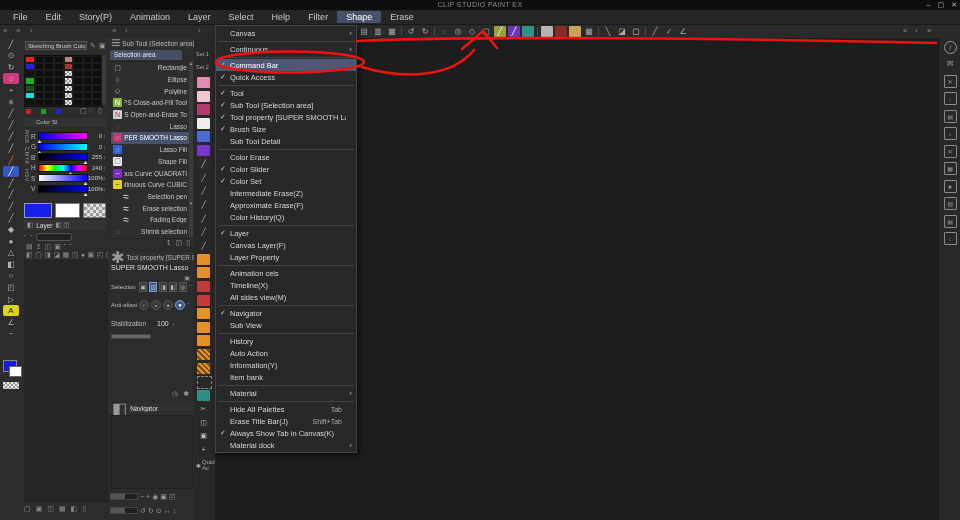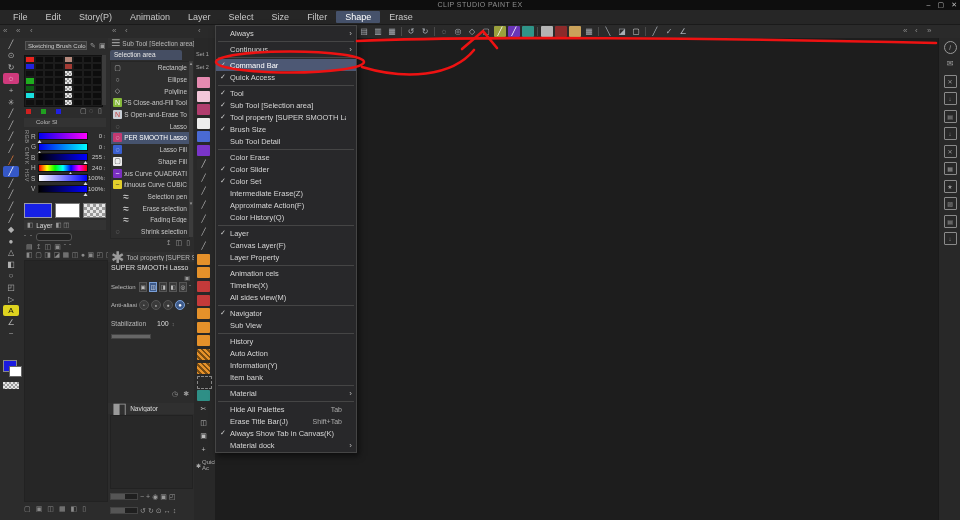--- a/index.html
+++ b/index.html
@@ -146,21 +146,21 @@
       </div>
   </div>
 
   <div id="menubar">
       <span class="menu-item">File</span>
       <span class="menu-item">Edit</span>
       <span class="menu-item">Story(P)</span>
       <span class="menu-item">Animation</span>
       <span class="menu-item">Layer</span>
       <span class="menu-item">Select</span>
-      <span class="menu-item">Size</span>
+      <span class="menu-item">Help</span>
       <span class="menu-item">Filter</span>
       <span class="menu-item active">Shape</span>
       <span class="menu-item">Erase</span>
     </div>
 
   <div id="cmdrow">
     <div id="cmdicons">
         <div class="cmd-ic" style="color: rgb(168, 173, 180);">▤</div>
         <div class="cmd-ic" style="color: rgb(168, 173, 180);">▥</div>
         <div class="cmd-ic" style="color: rgb(168, 173, 180);">▦</div>
@@ -603,21 +603,21 @@
       <div class="dock-box">▦</div>
       <div class="dock-box">★</div>
       <div class="dock-box">▨</div>
       <div class="dock-box">▤</div>
       <div class="dock-box">↓</div>
     </div>
 
   <div id="window-menu">
       <div class="wm-row">
         <span class="wm-check"></span>
-        <span class="wm-lbl">Always</span>
+        <span class="wm-lbl">Canvas</span>
         <span class="wm-sub">›</span>
       </div>
       <div class="wm-sep"></div>
       <div class="wm-row">
         <span class="wm-check"></span>
         <span class="wm-lbl">Continuous</span>
         <span class="wm-sub">›</span>
       </div>
       <div class="wm-sep"></div>
       <div class="wm-row hl">
@@ -672,21 +672,21 @@
         <span class="wm-lbl">Color Set</span>
         <span class="wm-sub"></span>
       </div>
       <div class="wm-row">
         <span class="wm-check"></span>
         <span class="wm-lbl">Intermediate Erase(Z)</span>
         <span class="wm-sub"></span>
       </div>
       <div class="wm-row">
         <span class="wm-check"></span>
-        <span class="wm-lbl">Approximate Action(F)</span>
+        <span class="wm-lbl">Approximate Erase(F)</span>
         <span class="wm-sub"></span>
       </div>
       <div class="wm-row">
         <span class="wm-check"></span>
         <span class="wm-lbl">Color History(Q)</span>
         <span class="wm-sub"></span>
       </div>
       <div class="wm-sep"></div>
       <div class="wm-row">
         <span class="wm-check">✓</span>

